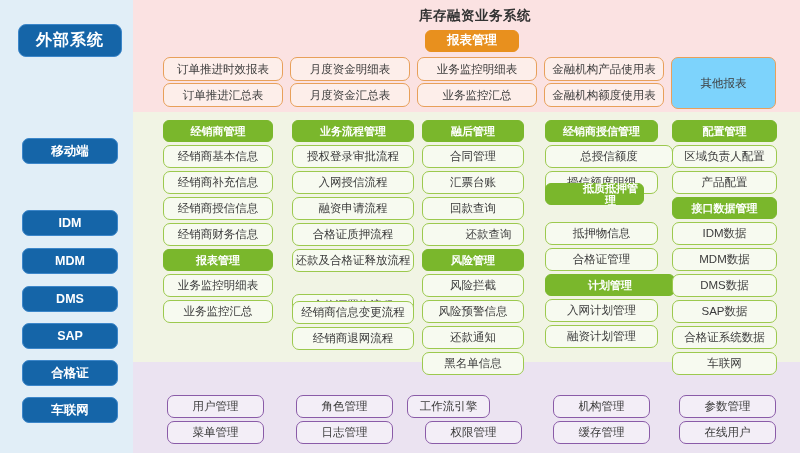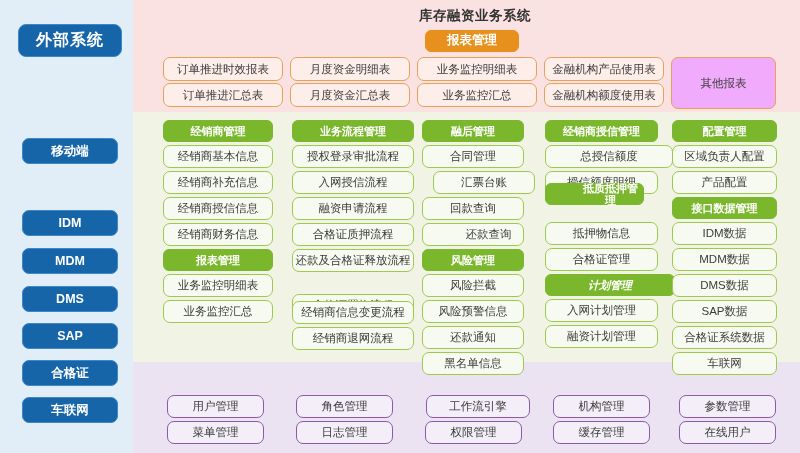--- a/index.html
+++ b/index.html
@@ -50,21 +50,21 @@
   #report-head{
     left:425px;top:30px;width:94px;height:22px;
     background:#e8901e;border:1px solid #e8901e;
     color:#ffffff;font-size:12.5px;font-weight:bold;border-radius:6px;
   }
   .rep-item{
     height:24px;background:#fdeeea;border:1px solid #e8a05a;
     color:#3b3b3b;font-size:11.5px;border-radius:7px;
   }
   #rep-other{
-    height:52px;background:#f0abfc;border:1px solid #e8a05a;
+    height:52px;background:#7dd3fc;border:1px solid #e8a05a;
     color:#3b3b3b;font-size:11.5px;border-radius:7px;
   }
 
   
   .grp-head{
     height:22px;background:#7ab72c;border:1px solid #7ab72c;
     color:#ffffff;font-size:11px;font-weight:bold;border-radius:6px;
   }
   .grp-item{
     height:23px;background:#f7faf0;border:1px solid #9cc94e;
@@ -132,55 +132,55 @@
       <div class="pill grp-item" style="left: 292px; top: 145px; width: 122px;">授权登录审批流程</div>
       <div class="pill grp-item" style="left: 292px; top: 171px; width: 122px;">入网授信流程</div>
       <div class="pill grp-item" style="left: 292px; top: 197px; width: 122px;">融资申请流程</div>
       <div class="pill grp-item" style="left: 292px; top: 223px; width: 122px;">合格证质押流程</div>
       <div class="pill grp-item" style="left: 292px; top: 249px; width: 122px;">还款及合格证释放流程</div>
       <div class="pill grp-item" style="left: 292px; top: 275px; width: 122px; margin-top: 19px;">合格证置换流程</div>
       <div class="pill grp-item" style="left: 292px; top: 301px; width: 122px;">经销商信息变更流程</div>
       <div class="pill grp-item" style="left: 292px; top: 327px; width: 122px;">经销商退网流程</div>
       <div class="pill grp-head" style="left: 422px; top: 120px; width: 102px;">融后管理</div>
       <div class="pill grp-item" style="left: 422px; top: 145px; width: 102px;">合同管理</div>
-      <div class="pill grp-item" style="left: 422px; top: 171px; width: 102px; margin-left: 11px;">汇票台账</div>
+      <div class="pill grp-item" style="left: 422px; top: 171px; width: 102px;">汇票台账</div>
       <div class="pill grp-item" style="left: 422px; top: 197px; width: 102px;">回款查询</div>
       <div class="pill grp-item" style="left: 422px; top: 223px; width: 102px; padding-left: 31px;">还款查询</div>
       <div class="pill grp-head" style="left: 422px; top: 249px; width: 102px;">风险管理</div>
       <div class="pill grp-item" style="left: 422px; top: 274px; width: 102px;">风险拦截</div>
       <div class="pill grp-item" style="left: 422px; top: 300px; width: 102px;">风险预警信息</div>
       <div class="pill grp-item" style="left: 422px; top: 326px; width: 102px;">还款通知</div>
       <div class="pill grp-item" style="left: 422px; top: 352px; width: 102px;">黑名单信息</div>
       <div class="pill grp-head" style="left: 545px; top: 120px; width: 113px;">经销商授信管理</div>
       <div class="pill grp-item" style="left: 545px; top: 145px; width: 128px;">总授信额度</div>
       <div class="pill grp-item" style="left: 545px; top: 171px; width: 113px;">授信额度明细</div>
       <div class="pill grp-head" style="left: 545px; top: 183px; width: 99px; padding-left: 32px;">抵质抵押管理</div>
       <div class="pill grp-item" style="left: 545px; top: 222px; width: 113px;">抵押物信息</div>
       <div class="pill grp-item" style="left: 545px; top: 248px; width: 113px;">合格证管理</div>
-      <div class="pill grp-head" style="left: 545px; top: 274px; width: 130px; font-style: italic;">计划管理</div>
+      <div class="pill grp-head" style="left: 545px; top: 274px; width: 130px;">计划管理</div>
       <div class="pill grp-item" style="left: 545px; top: 299px; width: 113px;">入网计划管理</div>
       <div class="pill grp-item" style="left: 545px; top: 325px; width: 113px;">融资计划管理</div>
       <div class="pill grp-head" style="left: 672px; top: 120px; width: 105px;">配置管理</div>
       <div class="pill grp-item" style="left: 672px; top: 145px; width: 105px;">区域负责人配置</div>
       <div class="pill grp-item" style="left: 672px; top: 171px; width: 105px;">产品配置</div>
       <div class="pill grp-head" style="left: 672px; top: 197px; width: 105px;">接口数据管理</div>
       <div class="pill grp-item" style="left: 672px; top: 222px; width: 105px;">IDM数据</div>
       <div class="pill grp-item" style="left: 672px; top: 248px; width: 105px;">MDM数据</div>
       <div class="pill grp-item" style="left: 672px; top: 274px; width: 105px;">DMS数据</div>
       <div class="pill grp-item" style="left: 672px; top: 300px; width: 105px;">SAP数据</div>
       <div class="pill grp-item" style="left: 672px; top: 326px; width: 105px;">合格证系统数据</div>
       <div class="pill grp-item" style="left: 672px; top: 352px; width: 105px;">车联网</div>
     </div>
 
   <div id="system-items">
       <div class="pill sys-item" style="left: 167px; top: 395px; width: 97px;">用户管理</div>
       <div class="pill sys-item" style="left: 167px; top: 421px; width: 97px;">菜单管理</div>
       <div class="pill sys-item" style="left: 296px; top: 395px; width: 97px;">角色管理</div>
       <div class="pill sys-item" style="left: 296px; top: 421px; width: 97px;">日志管理</div>
-      <div class="pill sys-item" style="left: 426px; top: 395px; width: 104px;">工作流引擎</div>
+      <div class="pill sys-item" style="left: 407px; top: 395px; width: 83px;">工作流引擎</div>
       <div class="pill sys-item" style="left: 425px; top: 421px; width: 97px;">权限管理</div>
       <div class="pill sys-item" style="left: 553px; top: 395px; width: 97px;">机构管理</div>
       <div class="pill sys-item" style="left: 553px; top: 421px; width: 97px;">缓存管理</div>
       <div class="pill sys-item" style="left: 679px; top: 395px; width: 97px;">参数管理</div>
       <div class="pill sys-item" style="left: 679px; top: 421px; width: 97px;">在线用户</div>
     </div>
 
 </div>
 
 </body></html>

